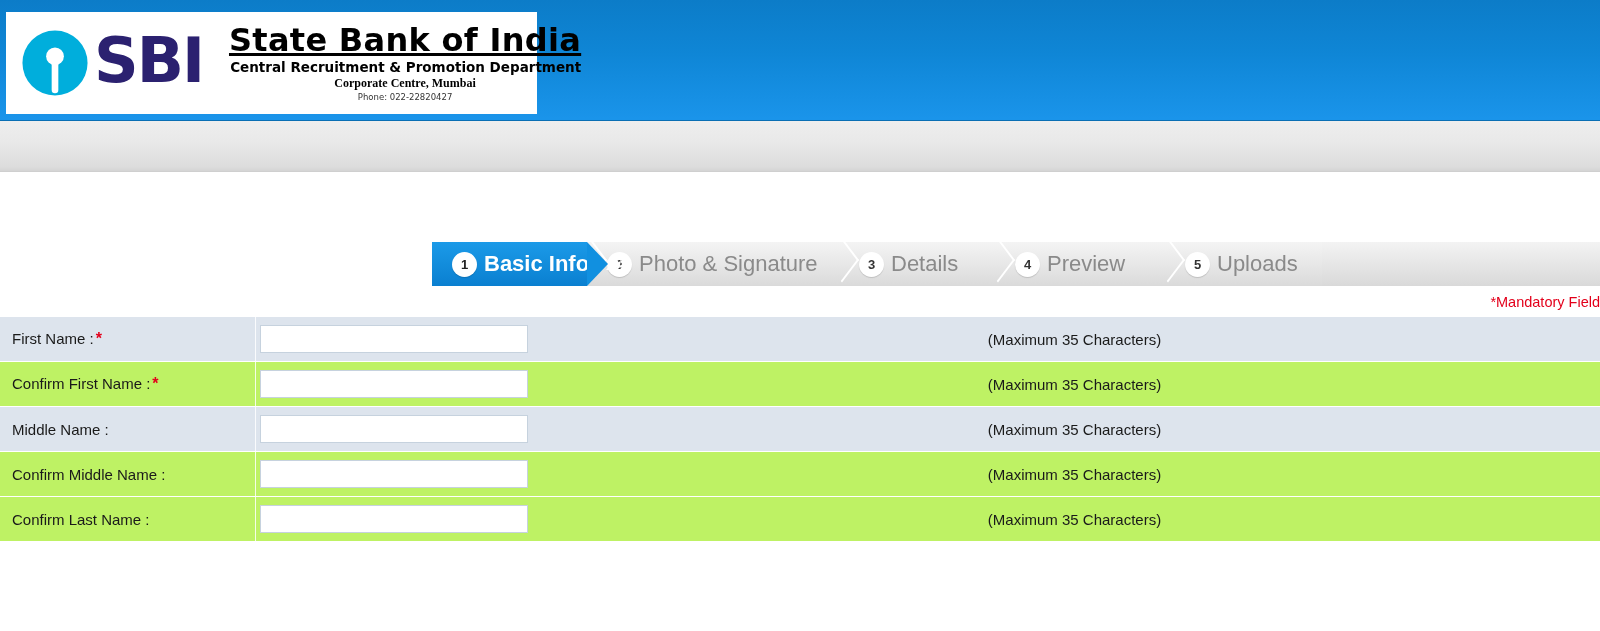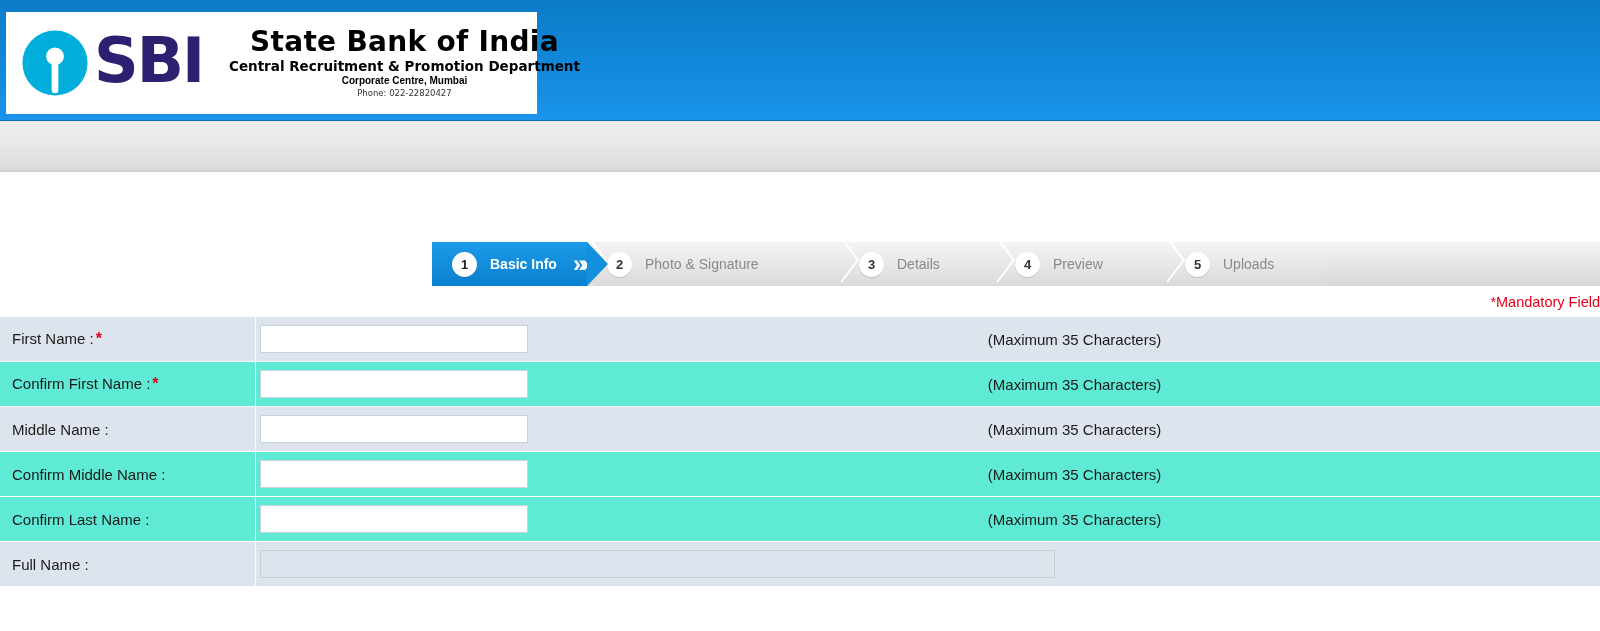--- a/index.html
+++ b/index.html
@@ -52,37 +52,38 @@
     margin-top: -4px;
   }
   .logo-text {
     margin-left: 26px;
     text-align: center;
     color: #000000;
   }
   .logo-title {
     font-family: "DejaVu Sans", sans-serif;
     font-weight: bold;
-    font-size: 28px;
+    font-size: 32px;
     letter-spacing: 0.3px;
     line-height: 1.15;
     white-space: nowrap;
+    text-decoration: underline;
   }
   .logo-sub1 {
     font-family: "DejaVu Sans", sans-serif;
     font-weight: bold;
     font-size: 13.5px;
     line-height: 1.25;
     white-space: nowrap;
     text-align: right;
   }
   .logo-sub2 {
-    font-family: Liberation Sans, sans-serif;
-    font-weight: bold;
-    font-size: 10px;
+    font-family: Liberation Serif, serif;
+    font-weight: bold;
+    font-size: 12px;
     line-height: 1.25;
     white-space: nowrap;
   }
   .logo-phone {
     font-family: "DejaVu Sans", sans-serif;
     font-size: 8.5px;
     line-height: 1.5;
     color: #333333;
     white-space: nowrap;
     text-align: center;
@@ -128,22 +129,22 @@
     color: #333333;
     font-size: 13px;
     font-weight: bold;
     display: flex;
     align-items: center;
     justify-content: center;
     flex: none;
     box-shadow: 0 1px 1px rgba(0,0,0,0.14);
   }
   .step .label {
-    margin-left: 13px;
-    font-size: 14px;
+    margin-left: 7px;
+    font-size: 22px;
     color: #8a8a8a;
     white-space: nowrap;
   }
   
   .step .sep {
     position: absolute;
     left: 0;
     top: 0;
     width: 22px;
     height: 44px;
@@ -221,21 +222,21 @@
     white-space: nowrap;
   }
 
   
   .form-table {
     width: 1600px;
     border-collapse: collapse;
     table-layout: fixed;
   }
   .form-table tr.odd  { background: #dde4ed; }
-  .form-table tr.even { background: #5eead4; }
+  .form-table tr.even { background: #bef264; }
   .form-table td {
     padding: 0;
     height: 44px;
     vertical-align: middle;
     border-bottom: 1px solid #ffffff;
   }
   td.cell-label {
     width: 243px;
     padding-left: 12px;
     font-size: 15px;
@@ -363,18 +364,14 @@
       <tr class="even">
         <td class="cell-label"><span>Confirm Middle Name :</span></td>
         <td class="cell-input"><input type="text" value="" style=""></td>
         <td class="cell-hint">(Maximum 35 Characters)</td>
       </tr>
       <tr class="even">
         <td class="cell-label"><span>Confirm Last Name :</span></td>
         <td class="cell-input"><input type="text" value="" style=""></td>
         <td class="cell-hint">(Maximum 35 Characters)</td>
       </tr>
-      <tr class="odd">
-        <td class="cell-label"><span>Full Name :</span></td>
-        <td class="cell-input" colspan="2"><input type="text" class="wide" disabled="" value="" style=""></td>
-      </tr>
     </tbody>
 </table>
 
 </body></html>

